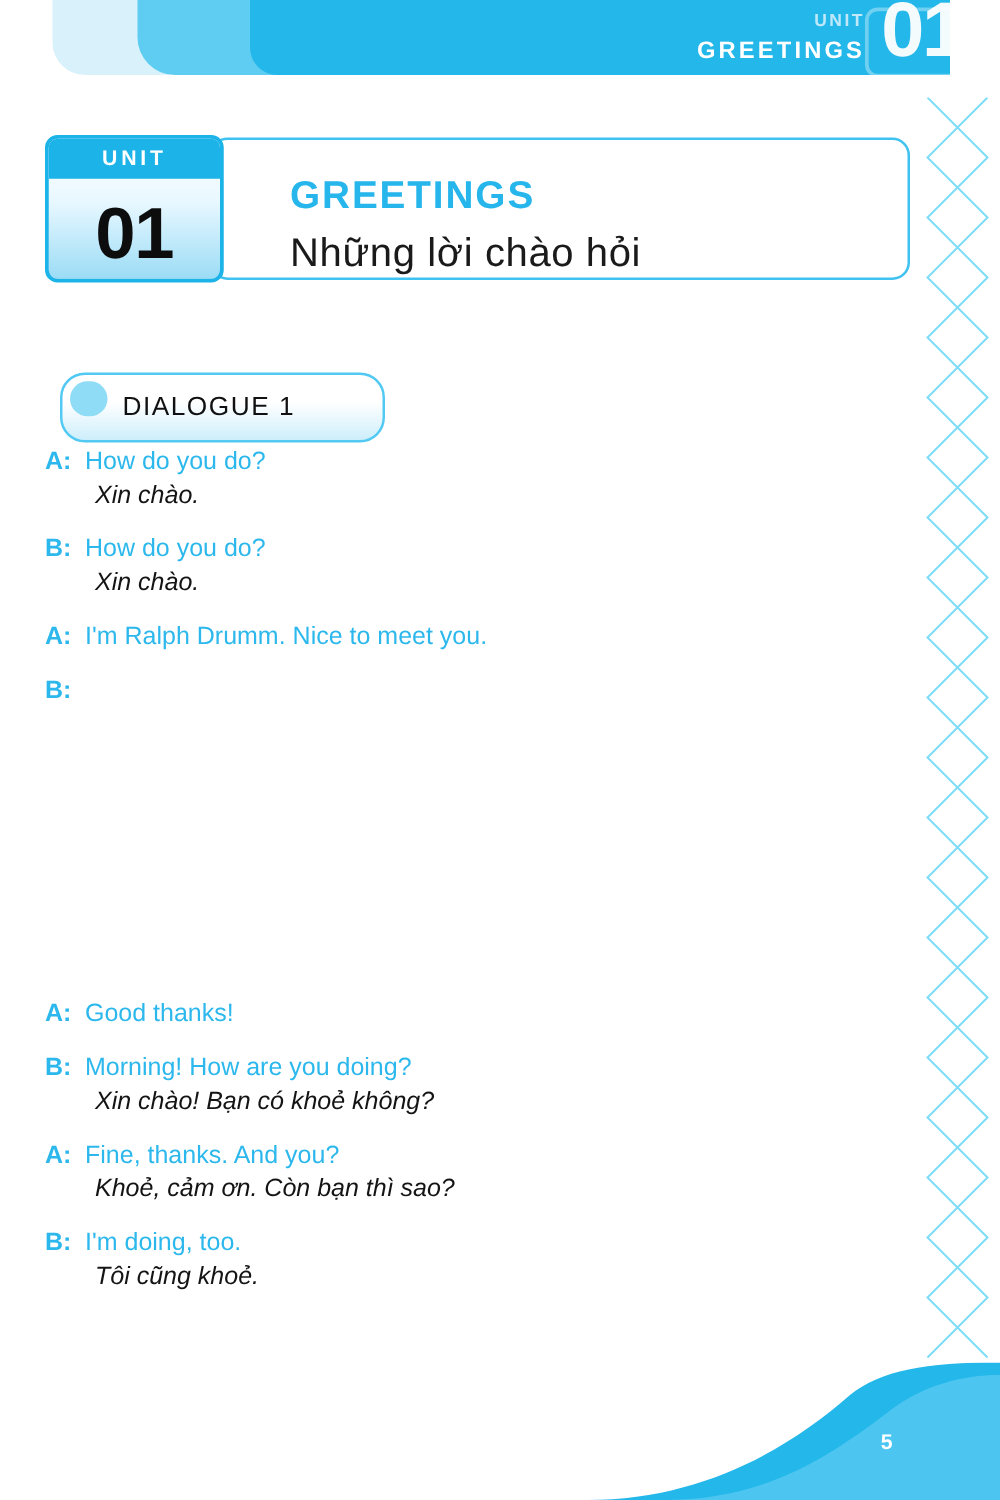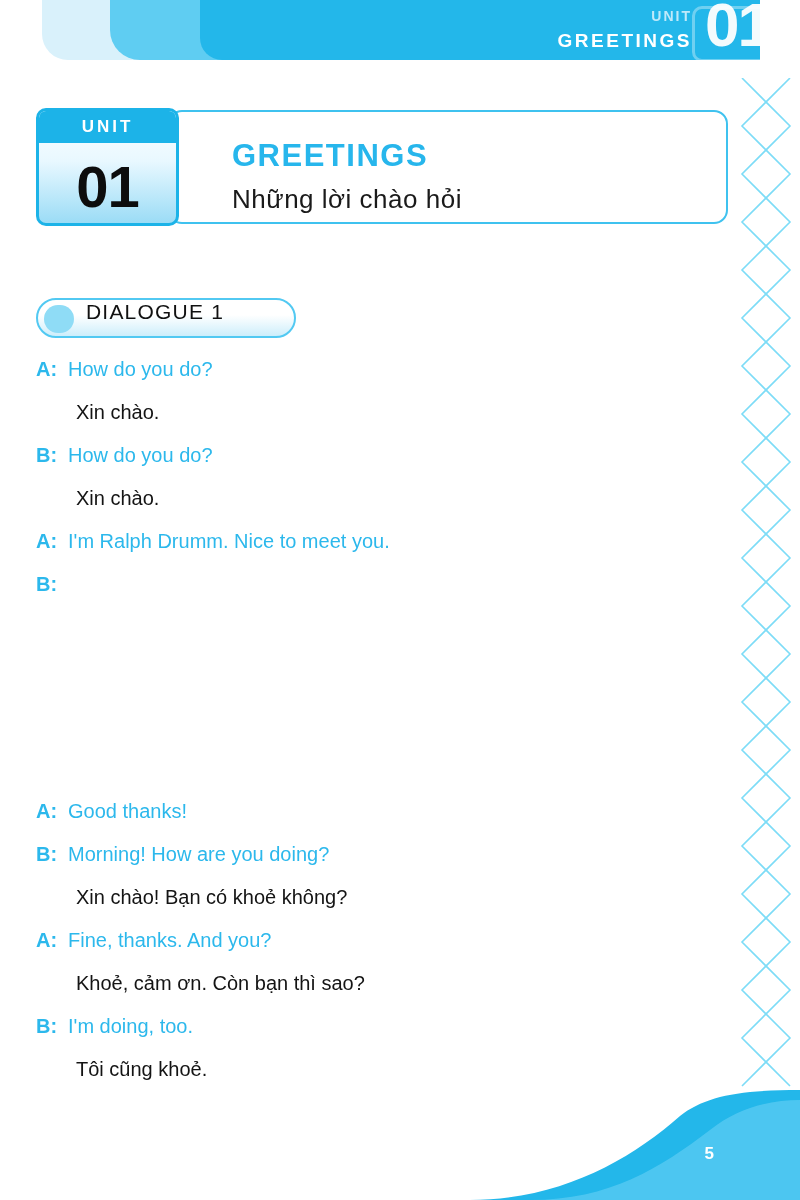--- a/index.html
+++ b/index.html
@@ -180,36 +180,36 @@
     left: 196px;
     font-size: 31px;
     font-weight: bold;
     color: #27b6ec;
     letter-spacing: 1.5px;
   }
   .title-vi {
     position: absolute;
     top: 76px;
     left: 196px;
-    font-size: 26px;
+    font-size: 32px;
     color: #1a1a1a;
     letter-spacing: 0.5px;
   }
 
   
   .dialogue-tab {
     position: absolute;
-    left: 36px;
+    left: 48px;
     width: 260px;
-    height: 40px;
+    height: 56px;
     border: 2px solid #52c9f2;
     border-radius: 20px;
     background: linear-gradient(180deg, #ffffff 0%, #ffffff 42%, #cdeefb 100%);
     display: flex;
-    align-items: flex-start;
+    align-items: center;
     padding-left: 48px;
   }
   .dialogue-tab .tab-dot {
     position: absolute;
     left: 6px;
     top: 5px;
     width: 30px;
     height: 28px;
     border-radius: 16px;
     background: #8fdcf6;
@@ -236,23 +236,24 @@
     font-size: 20px;
   }
   .line-en .spk {
     width: 32px;
     flex: 0 0 32px;
     font-weight: bold;
     color: #2cb8ec;
   }
   .line-vi {
     padding-left: 40px;
+    font-style: italic;
     font-size: 20px;
     color: #141414;
-    margin-top: 20px;
+    margin-top: 4px;
   }
 
   
   .bottom-wave {
     position: absolute;
     bottom: 0;
     right: 0;
     width: 330px;
     height: 110px;
     overflow: hidden;

